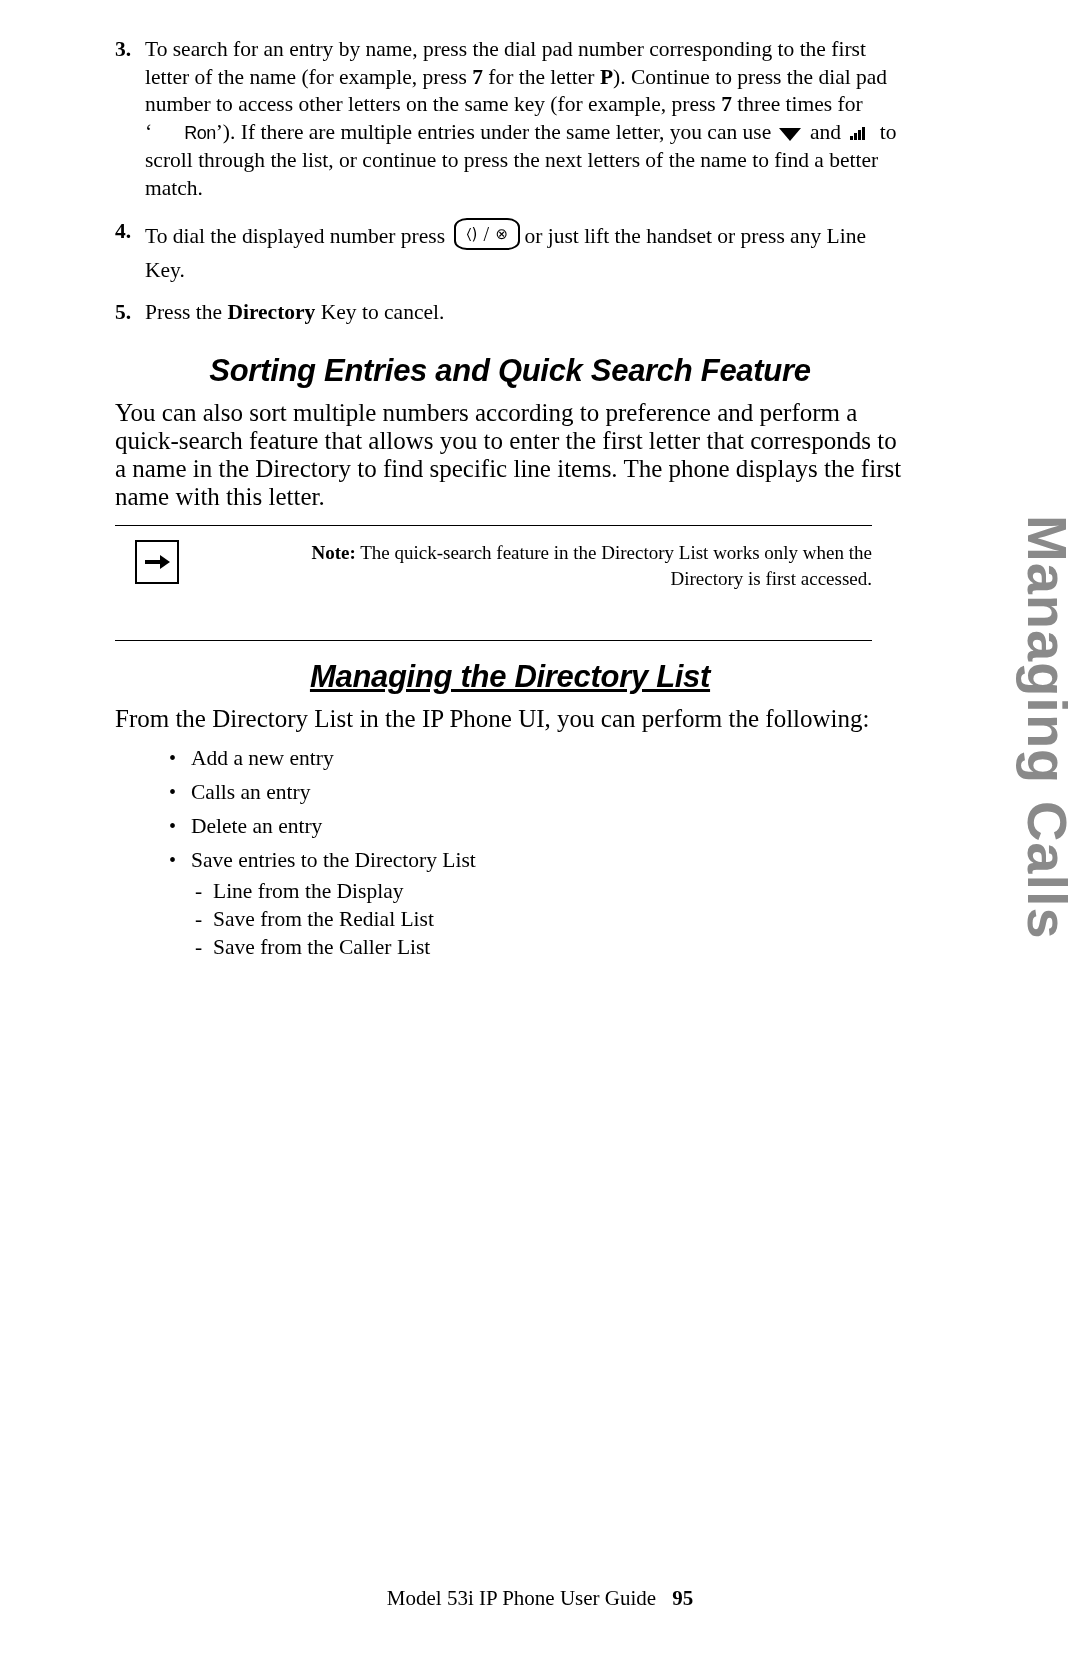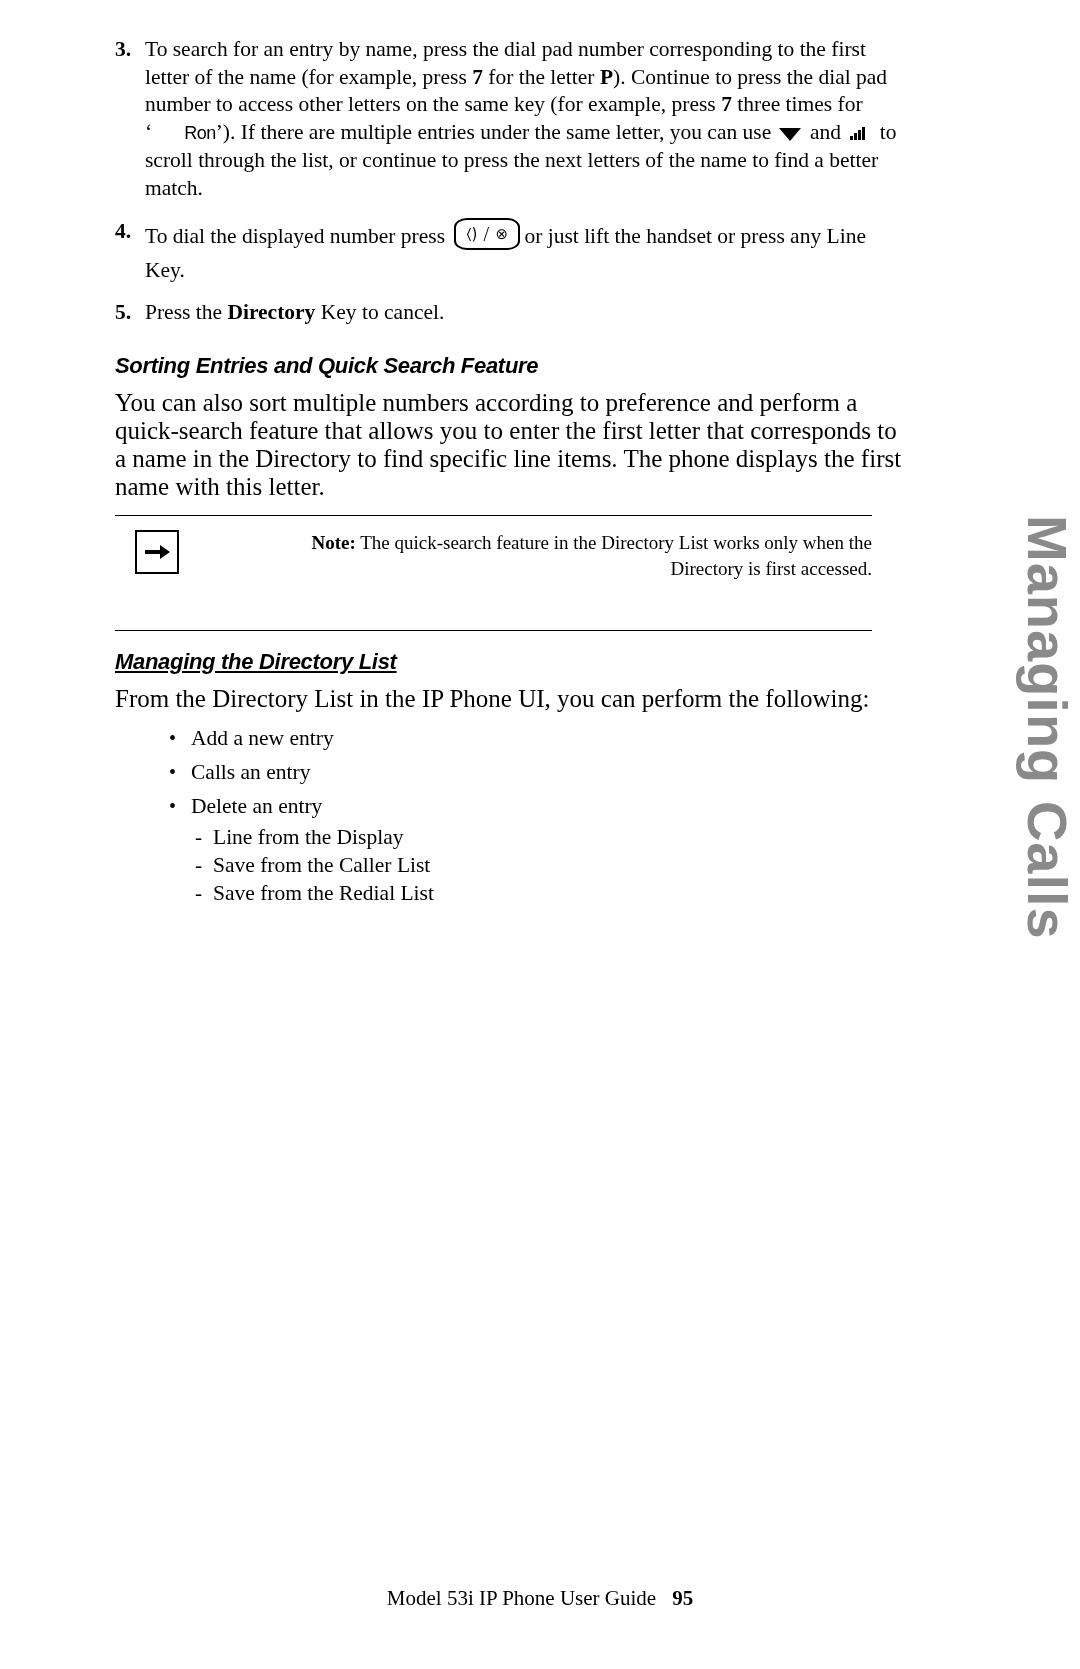--- a/index.html
+++ b/index.html
@@ -114,23 +114,24 @@
     font-size: 15px;
     line-height: 18px;
     font-family: "DejaVu Sans", sans-serif;
   }
 
   
   h2.sect {
     font-family: "Liberation Sans", sans-serif;
     font-style: italic;
     font-weight: bold;
-    font-size: 22px;
+    font-size: 31px;
     margin: 26px 0 6px 0;
     letter-spacing: -0.3px;
+    text-align: center;
   }
   p.body {
     font-size: 25px;
     line-height: 28px;
     margin: 10px 0 4px 0;
     text-align: left;
   }
 
   
   .note-wrap {
@@ -302,26 +303,27 @@
       <div class="note-rule"></div>
     </div>
 
     <h2 class="sect" style="margin-top:18px;text-decoration:underline;">Managing the Directory List</h2>
     <p class="body">From the Directory List in the IP Phone UI, you can perform the following:</p>
 
     <ul class="bullets">
       <li>Add a new entry</li>
       <li>Calls an entry</li>
       <li>Delete an entry</li>
+      <li>Save entries to the Directory List</li>
     </ul>
 
     <ul class="dashes">
       <li>Line from the Display</li>
+      <li>Save from the Redial List</li>
       <li>Save from the Caller List</li>
-      <li>Save from the Redial List</li>
     </ul>
 
   </div>
 
   <div class="side-tab">Managing Calls</div>
 
   <div class="footer">
     <span class="gtitle">Model 53i IP Phone User Guide</span><span class="pg">95</span>
   </div>
 

